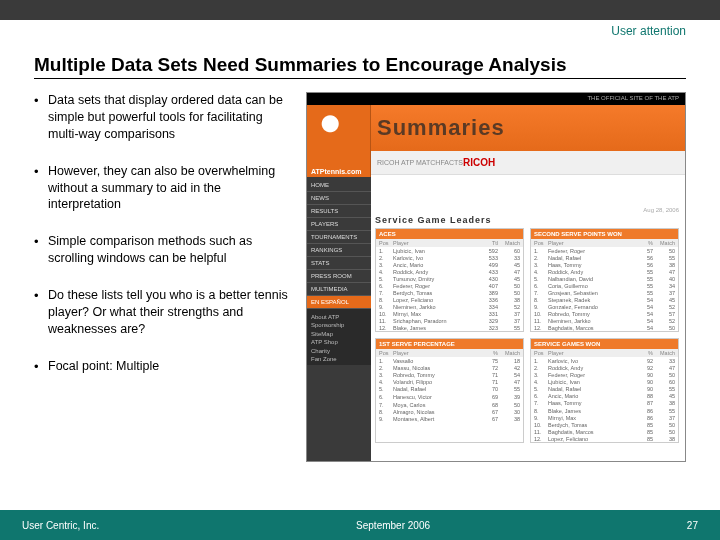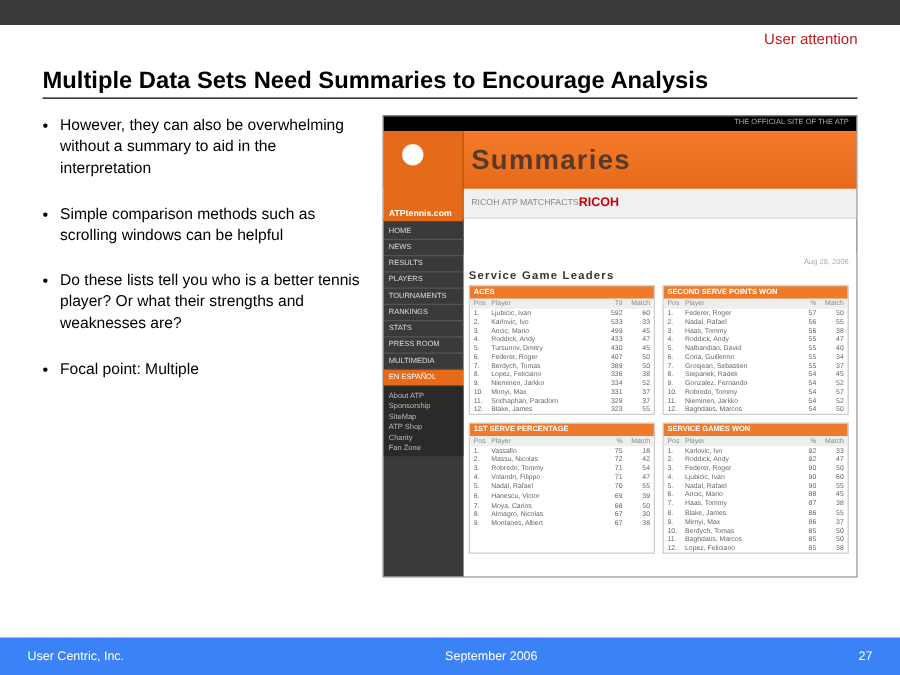--- a/index.html
+++ b/index.html
@@ -14,21 +14,21 @@
   .top-bar {
     width: 100%;
     height: 20px;
     background: #3a3a3a;
   }
   .header-label {
     position: absolute;
     top: 24px;
     right: 34px;
     font-size: 12px;
-    color: #b91c1c;
+    color: #0f766e;
   }
   .title {
     position: absolute;
     top: 54px;
     left: 34px;
     right: 34px;
     font-size: 19px;
     font-weight: bold;
     color: #000;
     border-bottom: 1px solid #000;
@@ -208,39 +208,40 @@
   .fig-row span:nth-child(1){ width: 14px; }
   .fig-row span:nth-child(2){ flex: 1; white-space: nowrap; overflow: hidden; }
   .fig-row span:nth-child(3){ width: 20px; text-align: right; }
   .fig-row span:nth-child(4){ width: 22px; text-align: right; }
   .footer {
     position: absolute;
     bottom: 0;
     left: 0;
     right: 0;
     height: 30px;
-    background: #3b82f6;
+    background: #0f766e;
     color: #fff;
     font-size: 10px;
     display: flex;
     align-items: center;
     justify-content: space-between;
     padding: 0 22px;
   }
 </style>
 </head>
 <body>
 
 <div class="top-bar"></div>
 <div class="header-label">User attention</div>
 <div class="title">Multiple Data Sets Need Summaries to Encourage Analysis</div>
 
 <div class="content">
   <div class="bullets">
     <ul id="bullet-ul">
+        <li>Data sets that display ordered data can be simple but powerful tools for facilitating multi-way comparisons</li>
         <li>However, they can also be overwhelming without a summary to aid in the interpretation</li>
         <li>Simple comparison methods such as scrolling windows can be helpful</li>
         <li>Do these lists tell you who is a better tennis player? Or what their strengths and weaknesses are?</li>
         <li class="bold">Focal point: Multiple</li>
       </ul>
   </div>
 
   <div class="figure">
     <div class="fig-topbar">THE OFFICIAL SITE OF THE ATP</div>
     <div class="fig-banner">

